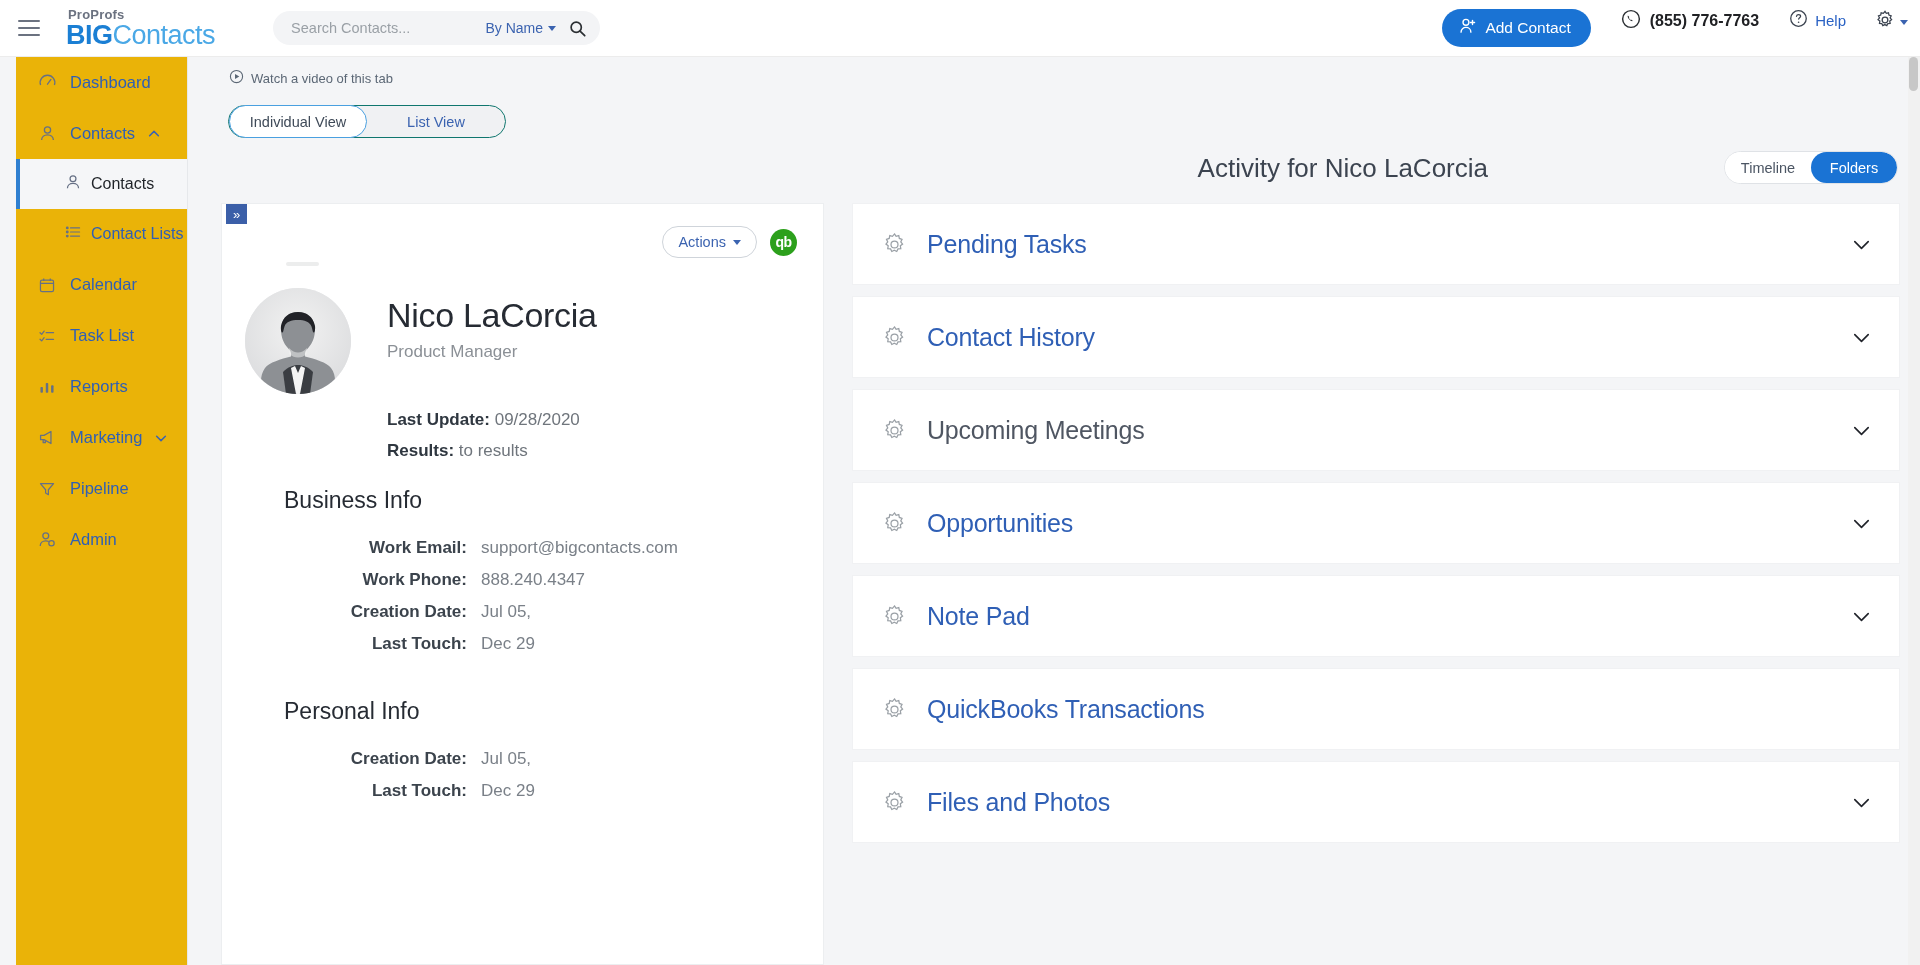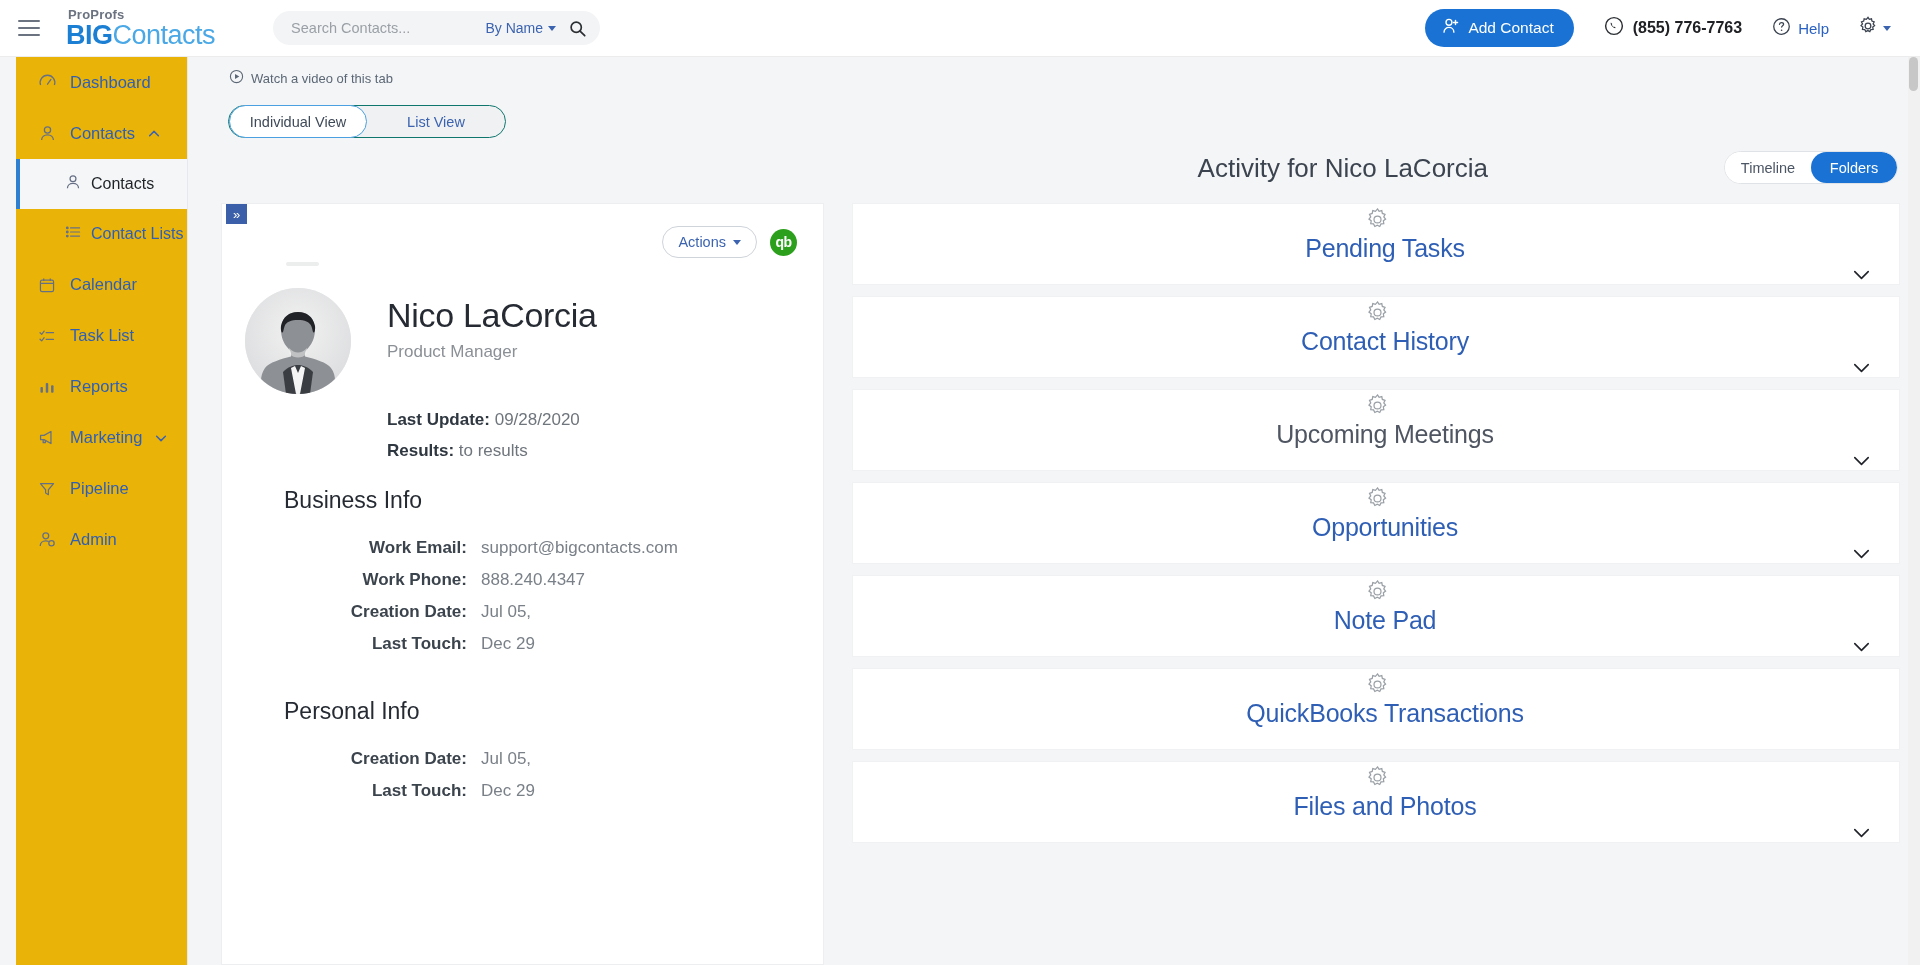--- a/index.html
+++ b/index.html
@@ -35,21 +35,21 @@
     flex: 1; border: none; outline: none; background: transparent;
     font-size: 14.5px; color: #374151; font-family: "Liberation Sans", sans-serif;
   }
   .searchwrap input::placeholder { color: #9aa0a6; }
   .byname { font-size: 14px; color: #3b63b0; white-space: nowrap; cursor: pointer;
      display:flex; align-items:center; gap: 5px; }
   .caret-dn { width:0;height:0;border-left:4px solid transparent;border-right:4px solid transparent;
      border-top:5px solid #3b63b0; display:inline-block; }
   .search-icon { margin-left: 13px; display:flex; align-items:center; cursor:pointer; }
 
-  .topright { margin-left: auto; display: flex; align-items: center; gap: 0; padding-right: 29px; }
+  .topright { margin-left: auto; display: flex; align-items: flex-start; gap: 0; padding-right: 12px; }
   .add-contact {
     background: #1a73d4; color: #fff; border: none; border-radius: 20px;
     height: 38px; padding: 0 20px 0 17px; font-size: 15.5px; display: flex;
     align-items: center; gap: 8px; cursor: pointer;
     font-family: "Liberation Sans", sans-serif; white-space: nowrap;
   }
   .phone-block { display: flex; align-items: center; gap: 9px; margin-left: 30px;
     font-size: 16px; color: #202124; font-weight: 700; cursor: pointer; white-space: nowrap;}
   .help-block { display: flex; align-items: center; gap: 7px; margin-left: 30px;
     font-size: 15px; color: #2a62c4; cursor: pointer; }
@@ -161,21 +161,20 @@
     font-weight: 700; padding-right: 14px; white-space: nowrap; }
   .fld-lbl .colon { font-weight: 700; }
   .fld-val { font-size: 17px; color: #7a8088; white-space: nowrap; }
 
   
   .folders { position: absolute; top: 146px; left: 652px; width: 1048px; }
   .folder-row {
     background: #ffffff; height: 82px; margin-bottom: 11px; display: flex;
     align-items: center; padding: 0 26px 0 28px; cursor: pointer;
     border: 1px solid #f0f1f3;
-    flex-direction: column;
   }
   .folder-gear { flex: 0 0 30px; display: flex; align-items: center; }
   .folder-label { margin-left: 16px; font-size: 25px; color: #2f5fb5; letter-spacing: -0.2px; }
   .folder-label.muted { color: #4f5662; }
   .folder-chev { margin-left: auto; display: flex; align-items: center; }
 
   
   .vscroll {
     position: absolute; top: 57px; right: 0; width: 12px; height: 908px; background: #f1f1f1;
   }

